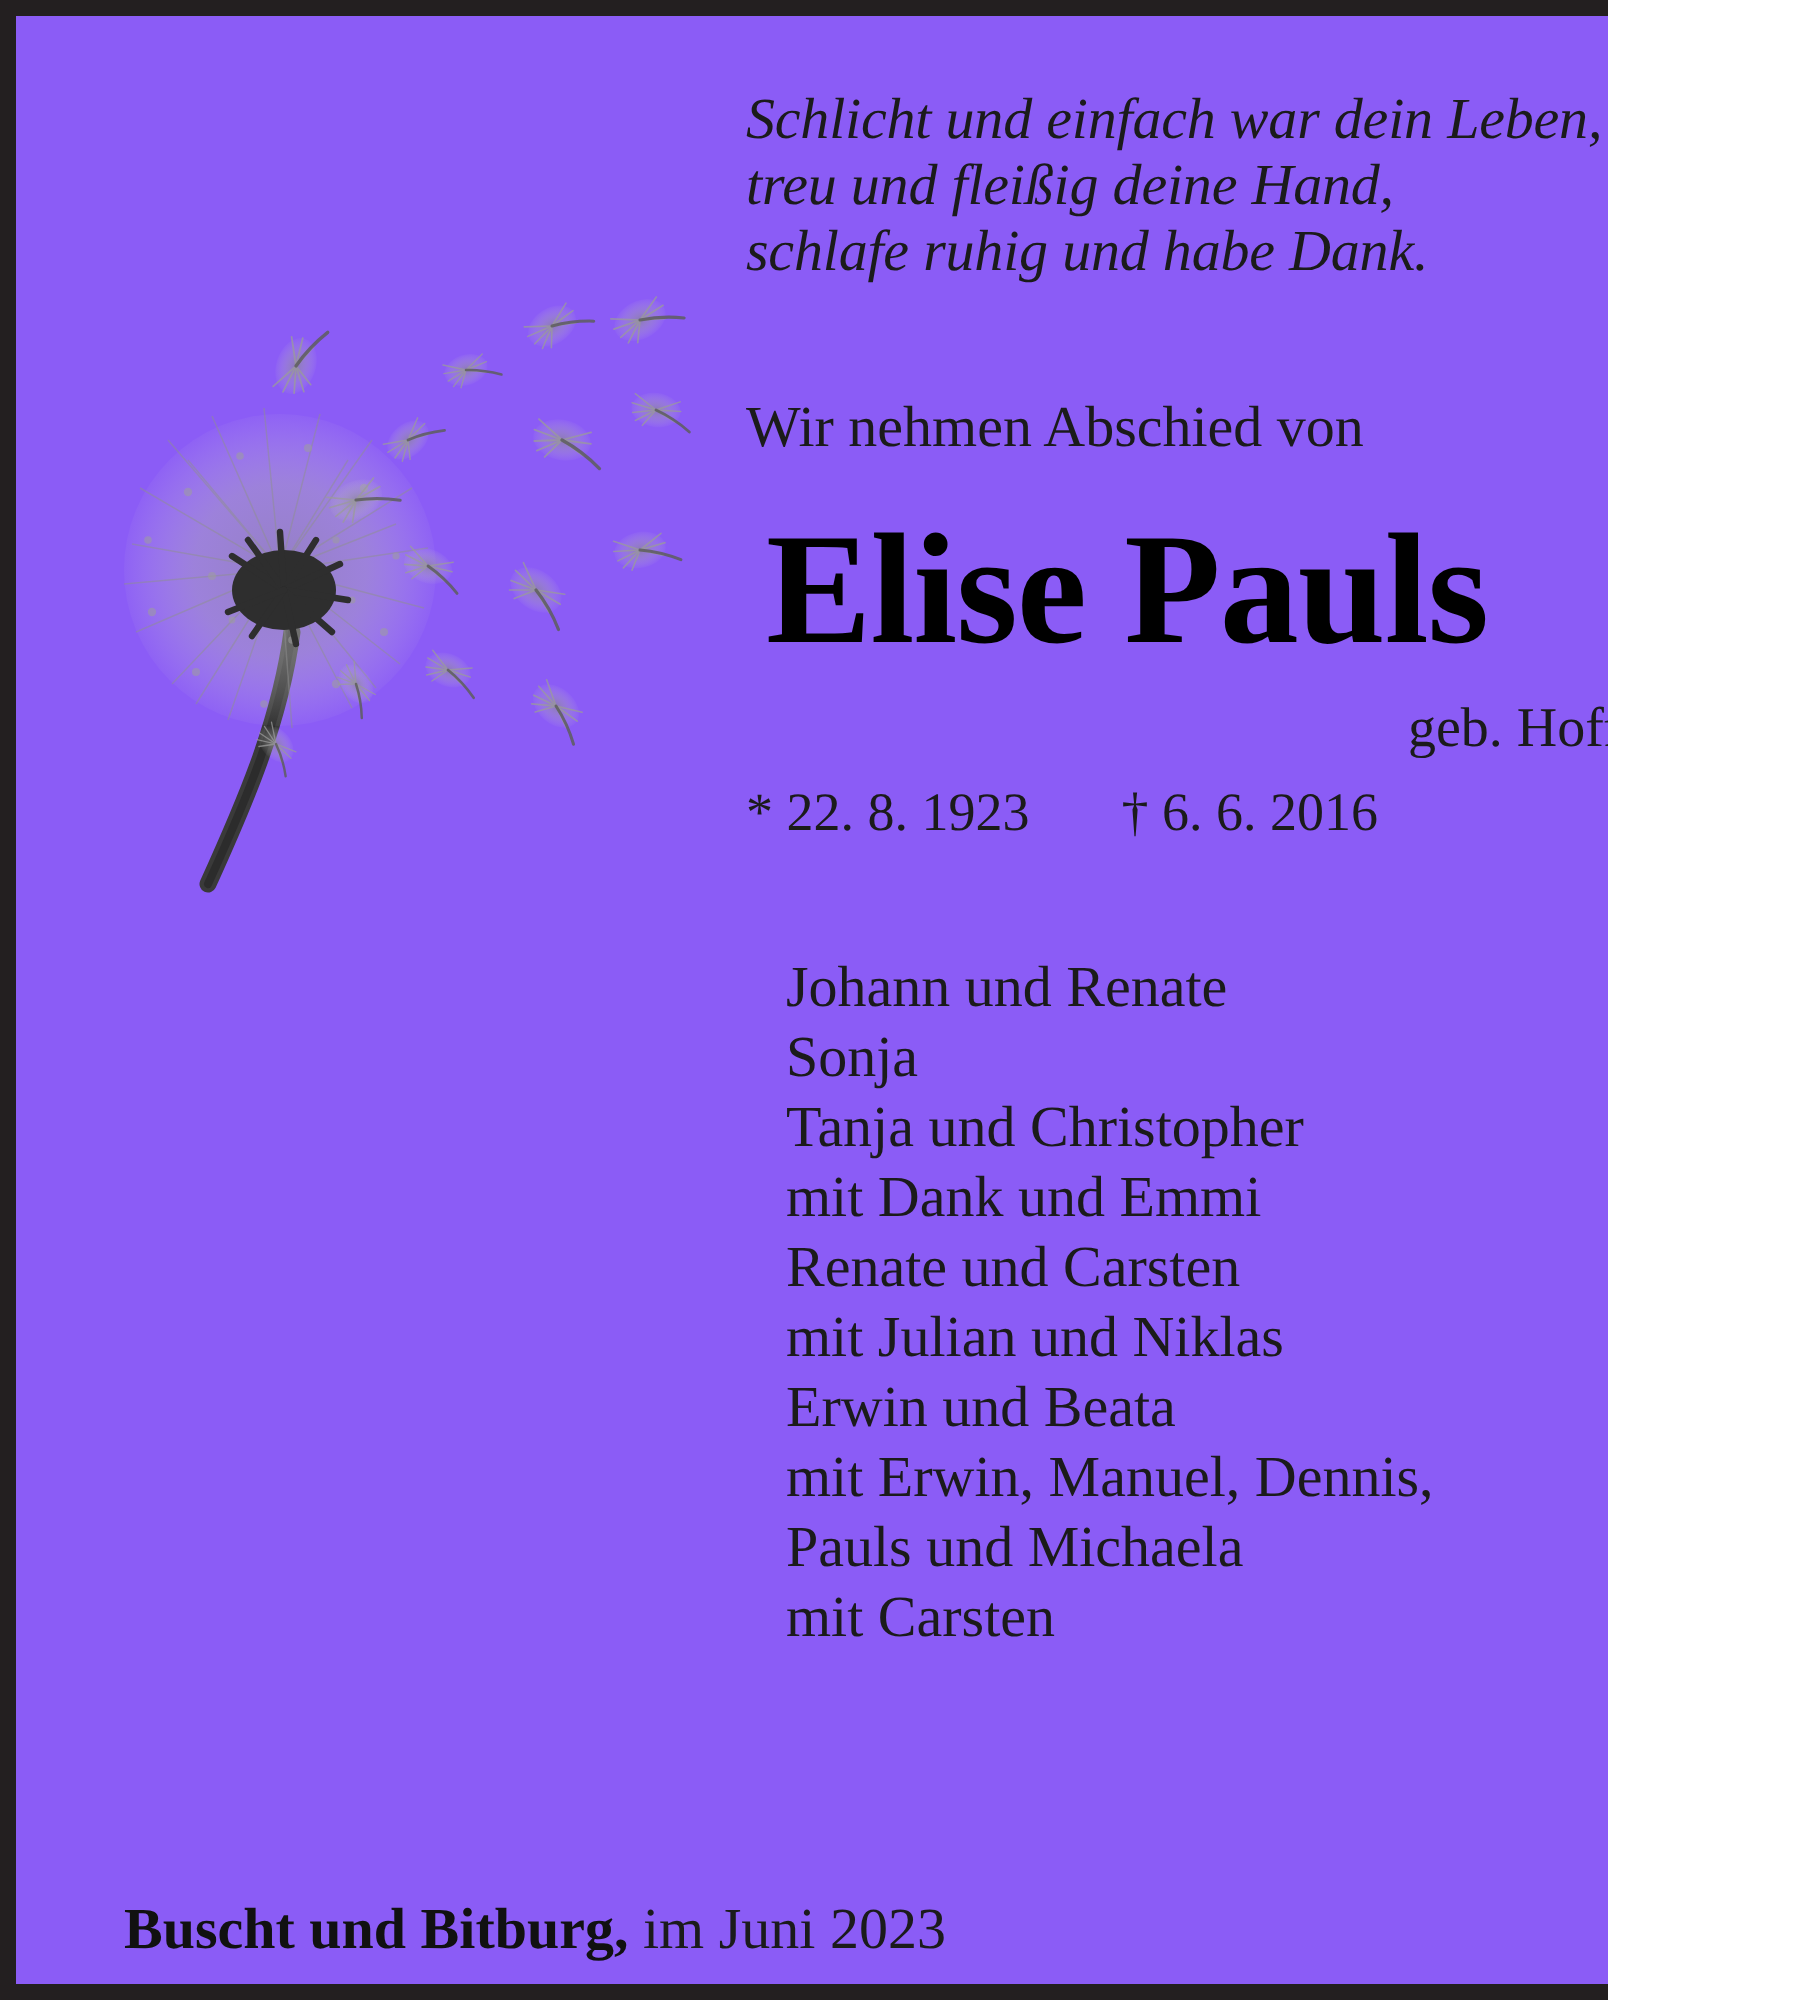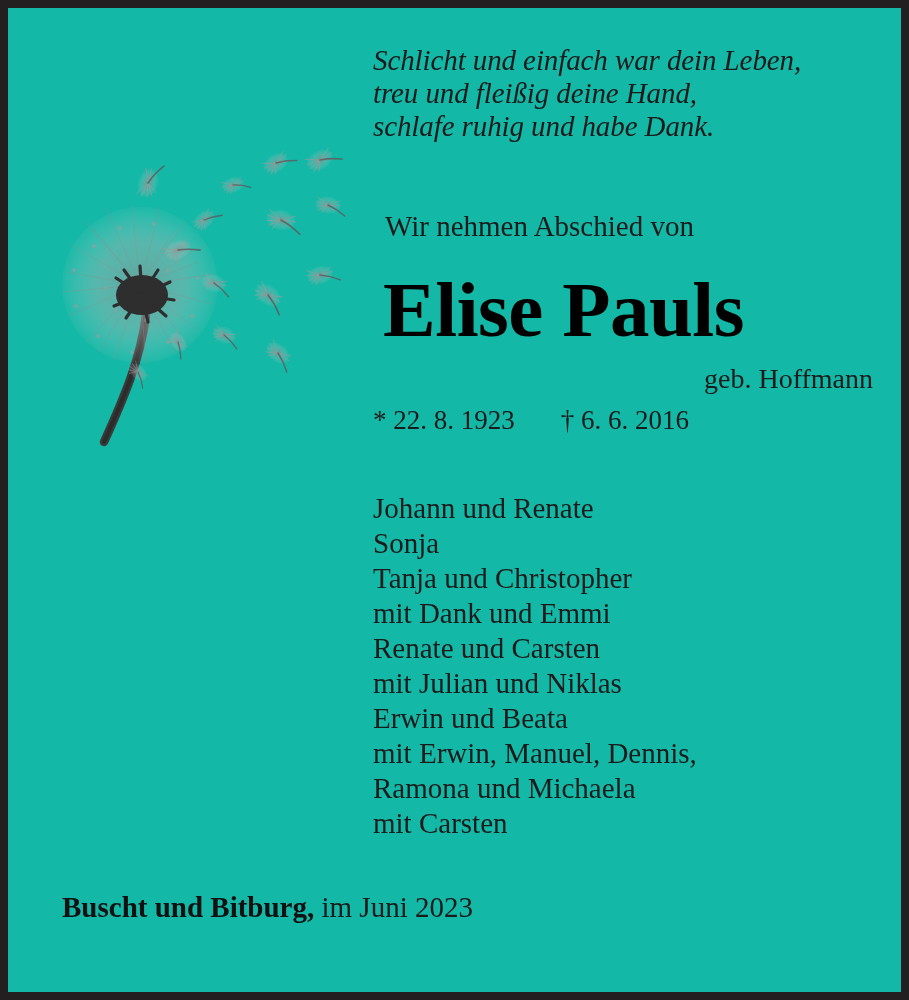--- a/index.html
+++ b/index.html
@@ -3,23 +3,23 @@
 <meta charset="utf-8">
 <title>Traueranzeige</title>
 <style>
   html, body {
     margin: 0;
     padding: 0;
     background: #ffffff;
   }
   #notice {
     position: relative;
-    width: 909px;
+    width: 804px;
     height: 1000px;
-    background: #14b8a6;
+    background: #8b5cf6;
     box-sizing: border-box;
     overflow: hidden;
     font-family: "Liberation Serif", "DejaVu Serif", serif;
     color: #1b1b1b;
   }
   .frame {
     position: absolute;
     left: 0;
     top: 0;
     width: 909px;
@@ -51,21 +51,21 @@
     font-style: italic;
     font-size: 29px;
     line-height: 33px;
     letter-spacing: -0.1px;
     color: #1b1b1b;
     margin: 0;
     white-space: pre-line;
   }
 
   .farewell {
-    margin: 12px;
+    margin: 0;
     padding-top: 54px;
     font-size: 29px;
     line-height: 34px;
     color: #1b1b1b;
   }
 
   .deceased-name {
     margin: 10px;
     padding-top: 14px;
     font-size: 79px;
@@ -99,26 +99,27 @@
     margin: 0;
     padding-top: 54px;
     list-style: none;
     padding-left: 0;
   }
   .survivors li {
     font-size: 29px;
     line-height: 35px;
     color: #1b1b1b;
     white-space: nowrap;
+    margin-left: 20px;
   }
 
   .footer {
     position: absolute;
     left: 62px;
-    top: 890px;
+    top: 948px;
     font-size: 29px;
     line-height: 34px;
     color: #1b1b1b;
   }
   .footer .place { font-weight: bold; color: #111111; }
   .footer .when  { font-weight: normal; }
 </style>
 </head>
 <body>
 
@@ -256,21 +257,21 @@
 
     <ul class="survivors">
       <li>Johann und Renate</li>
       <li>Sonja</li>
       <li>Tanja und Christopher</li>
       <li>mit Dank und Emmi</li>
       <li>Renate und Carsten</li>
       <li>mit Julian und Niklas</li>
       <li>Erwin und Beata</li>
       <li>mit Erwin, Manuel, Dennis,</li>
-      <li>Ramona und Michaela</li>
+      <li>Pauls und Michaela</li>
       <li>mit Carsten</li>
     </ul>
 
   </div>
 
   <div class="footer">
     <span class="place">Buscht und Bitburg,</span> 
     <span class="when">im Juni 2023</span>
   </div>
 

